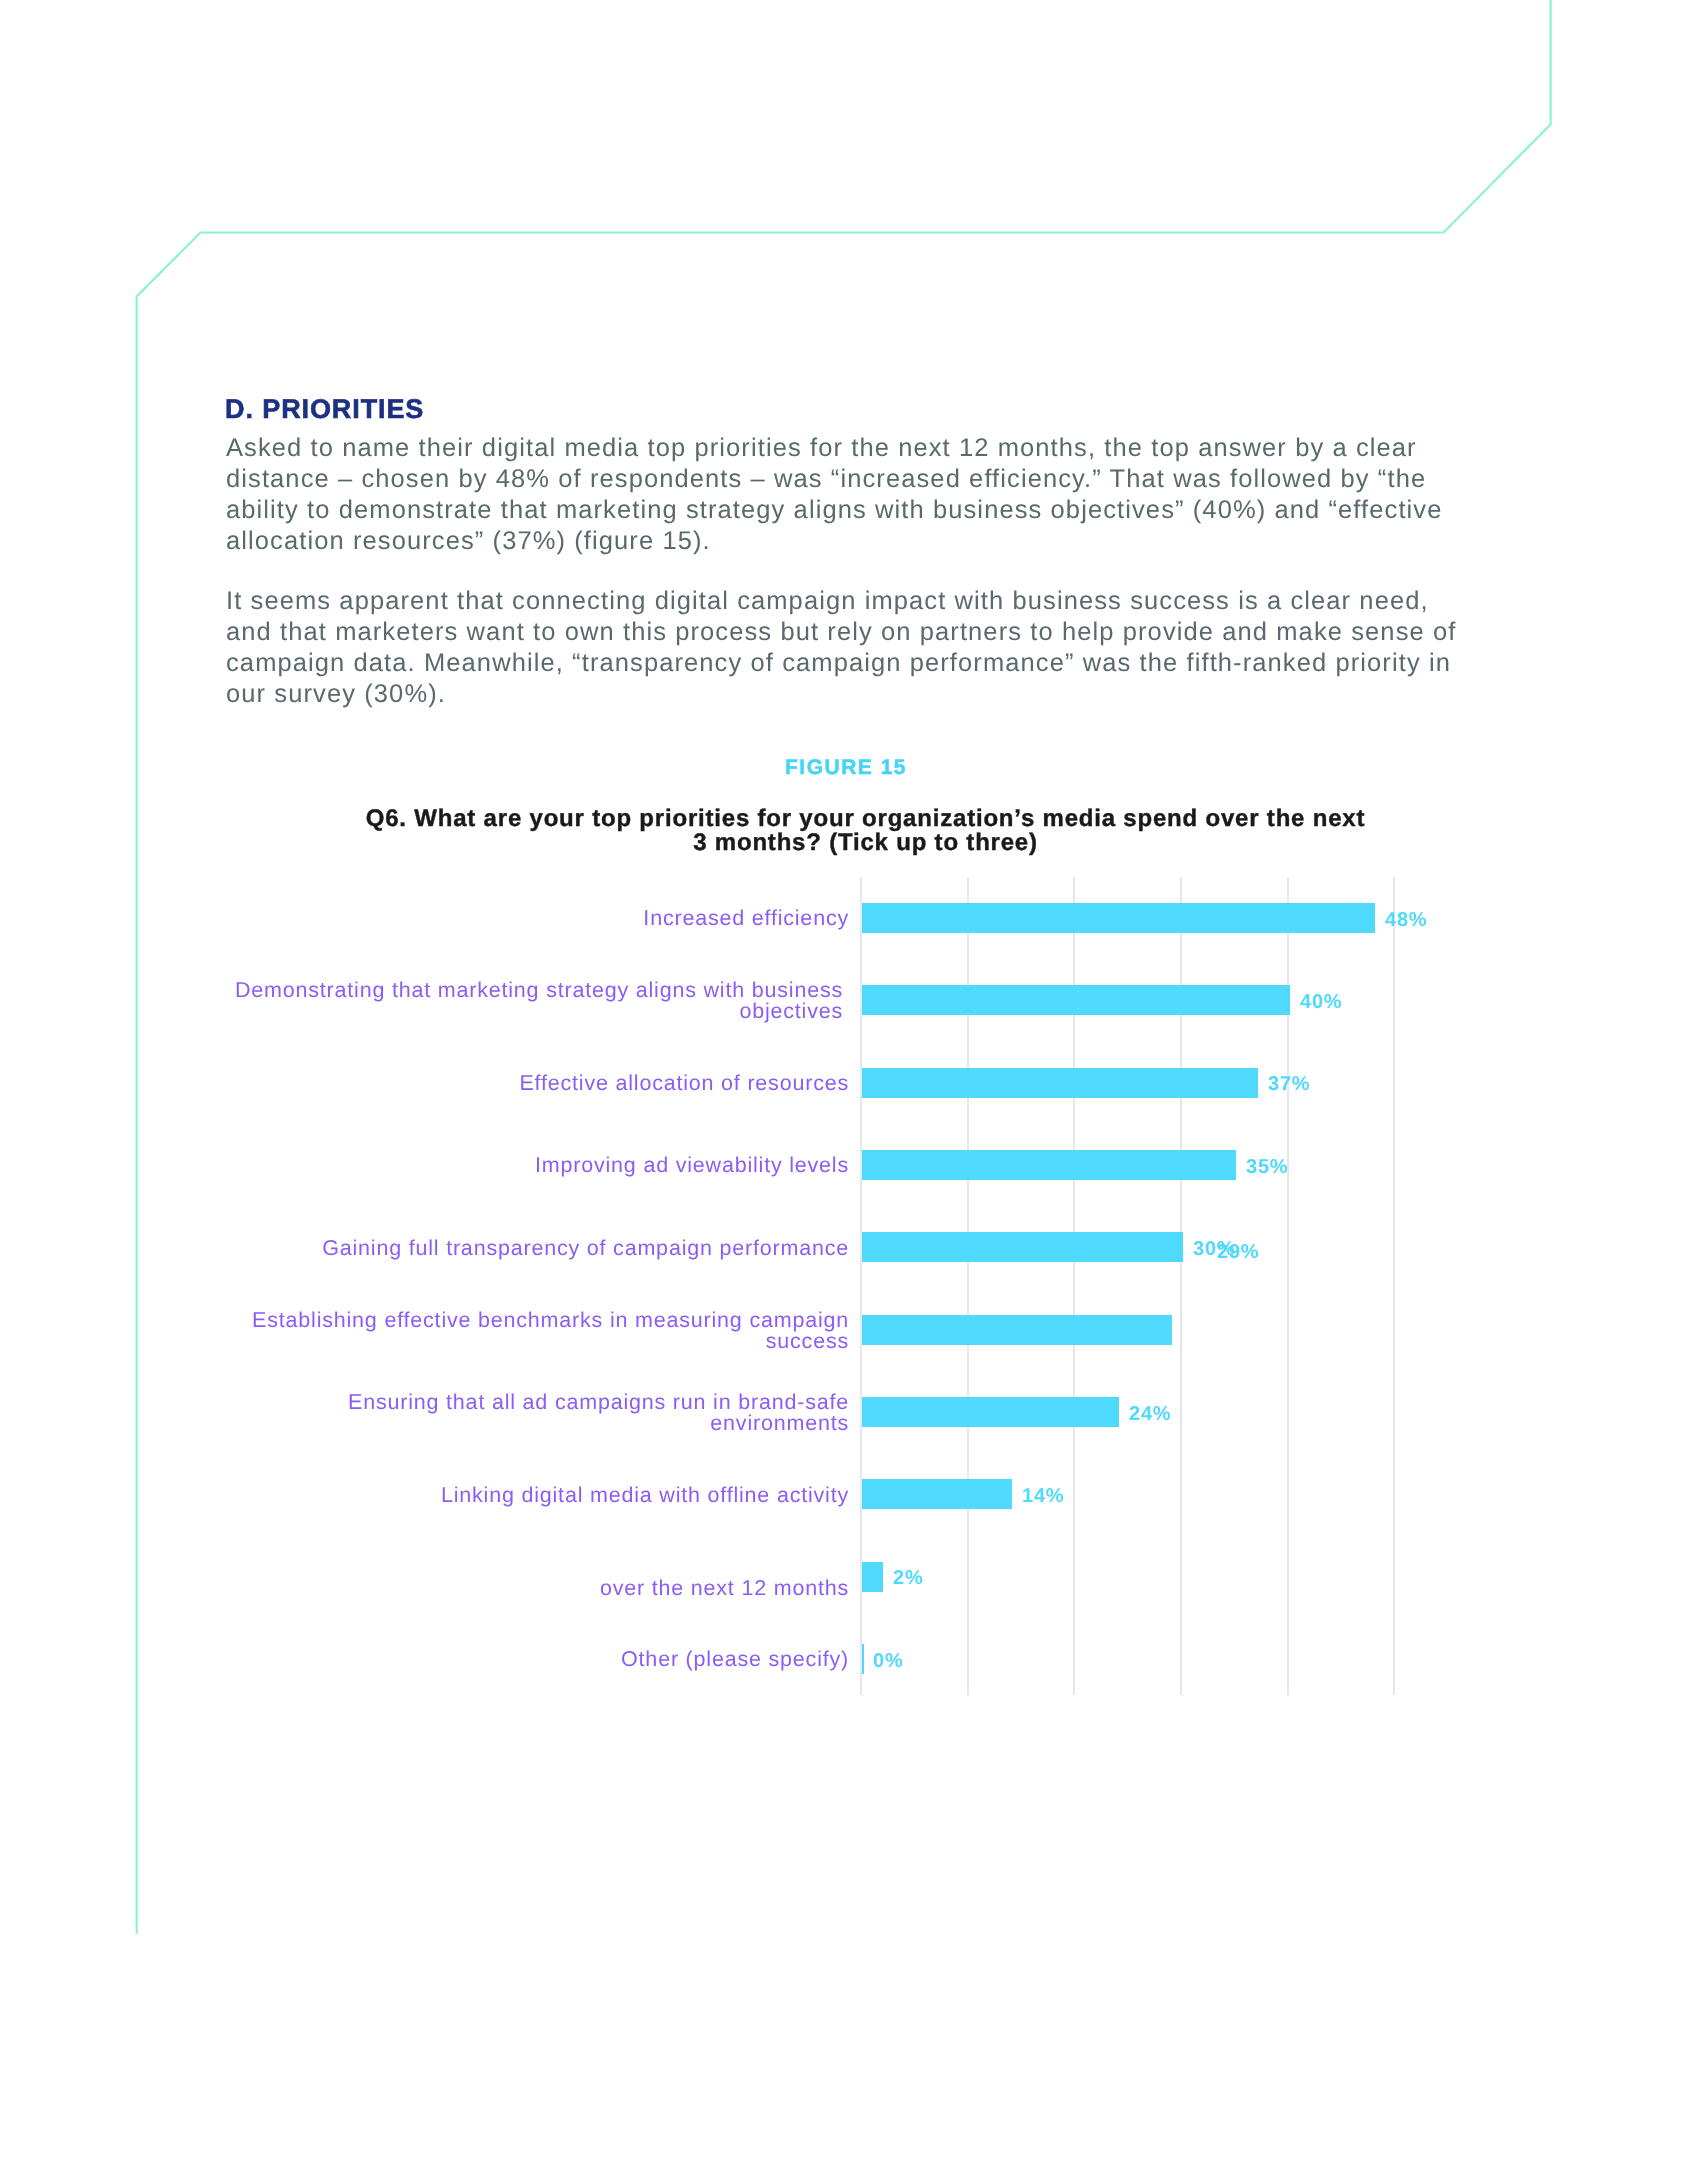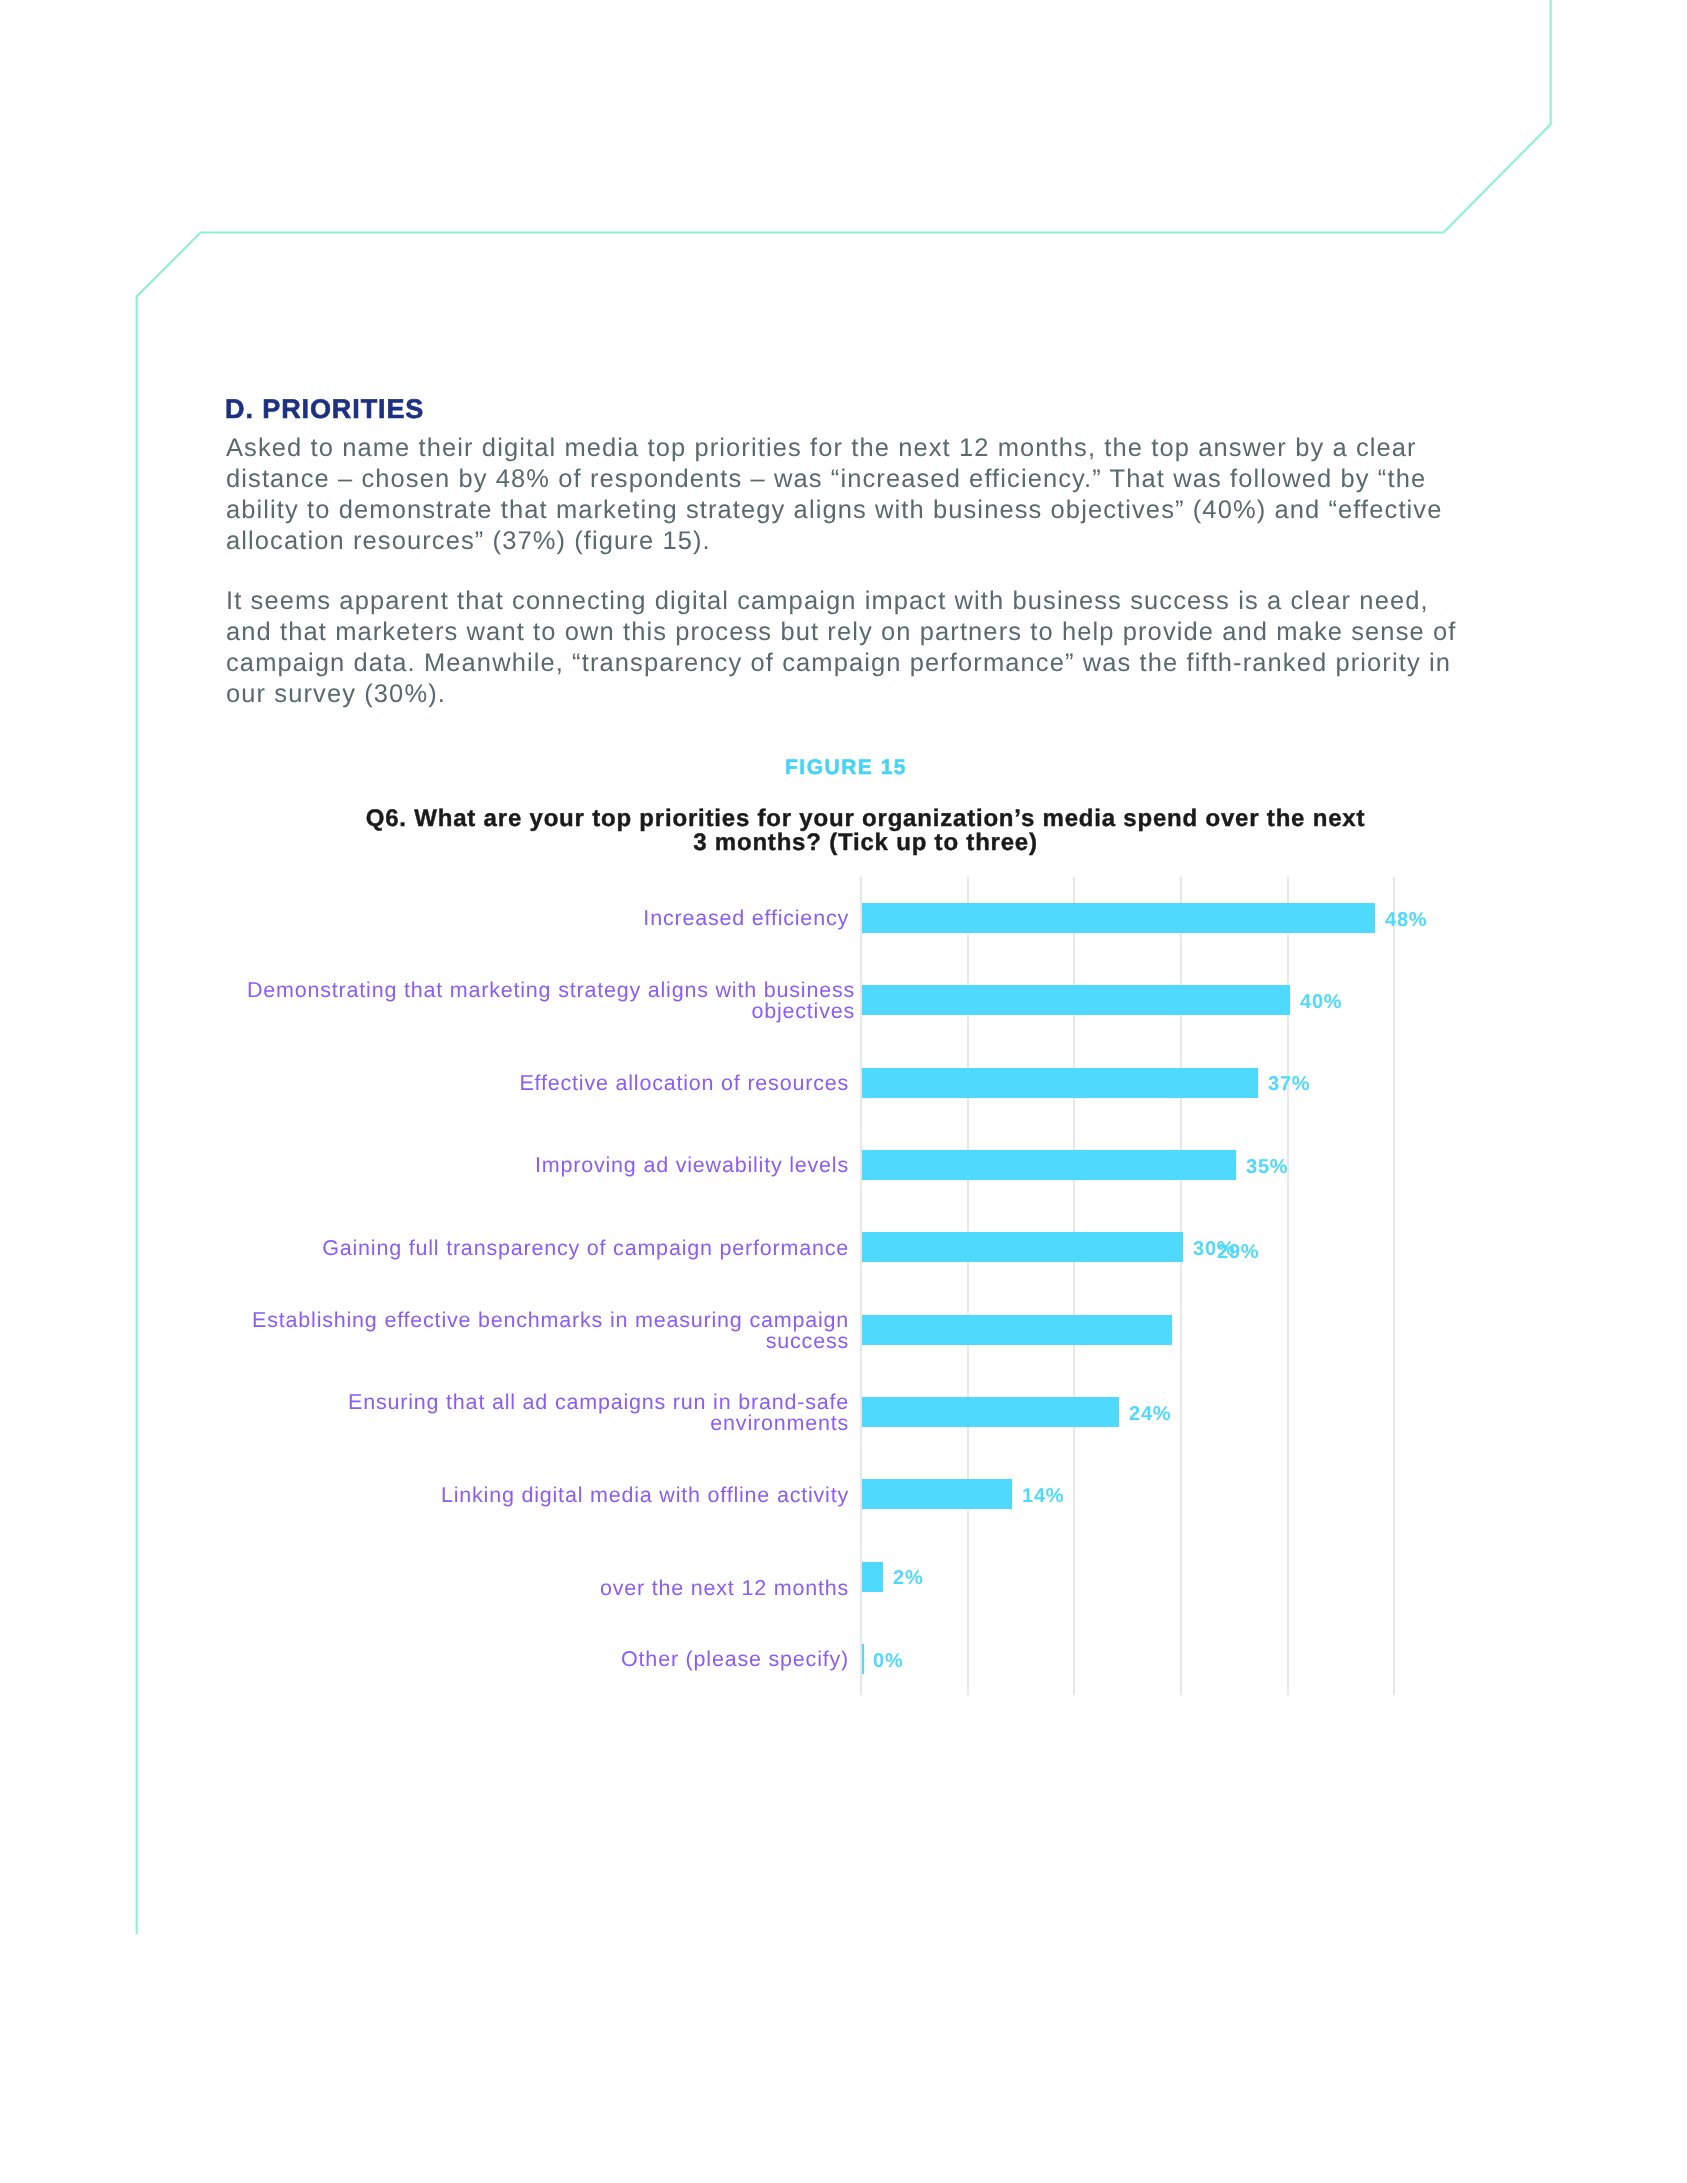--- a/index.html
+++ b/index.html
@@ -56,21 +56,21 @@
     <div class="gridline" style="left:967px;top:877px;height:818px;"></div>
     <div class="gridline" style="left:1073px;top:877px;height:818px;"></div>
     <div class="gridline" style="left:1180px;top:877px;height:818px;"></div>
     <div class="gridline" style="left:1287px;top:877px;height:818px;"></div>
     <div class="gridline" style="left:1393px;top:877px;height:818px;"></div>
     <div class="bar" style="left:862px;top:903px;width:513px;height:30px;"></div>
     <div class="val-label" style="left:1385px;top:910px;">48%</div>
     <div class="cat-label" style="left:198px;top:908px;width:651px;"><span>Increased efficiency</span></div>
     <div class="bar" style="left:862px;top:985px;width:428px;height:30px;"></div>
     <div class="val-label" style="left:1300px;top:992px;">40%</div>
-    <div class="cat-label" style="left:204px;top:980px;width:651px;"><span>Demonstrating that marketing strategy aligns with business</span><br><span>objectives</span></div>
+    <div class="cat-label" style="left:192px;top:980px;width:651px;"><span>Demonstrating that marketing strategy aligns with business</span><br><span>objectives</span></div>
     <div class="bar" style="left:862px;top:1068px;width:396px;height:30px;"></div>
     <div class="val-label" style="left:1268px;top:1074px;">37%</div>
     <div class="cat-label" style="left:198px;top:1073px;width:651px;"><span>Effective allocation of resources</span></div>
     <div class="bar" style="left:862px;top:1150px;width:374px;height:30px;"></div>
     <div class="val-label" style="left:1246px;top:1157px;">35%</div>
     <div class="cat-label" style="left:198px;top:1155px;width:651px;"><span>Improving ad viewability levels</span></div>
     <div class="bar" style="left:862px;top:1232px;width:321px;height:30px;"></div>
     <div class="val-label" style="left:1193px;top:1239px;">30%</div>
     <div class="cat-label" style="left:198px;top:1238px;width:651px;"><span>Gaining full transparency of campaign performance</span></div>
     <div class="bar" style="left:862px;top:1315px;width:310px;height:30px;"></div>

